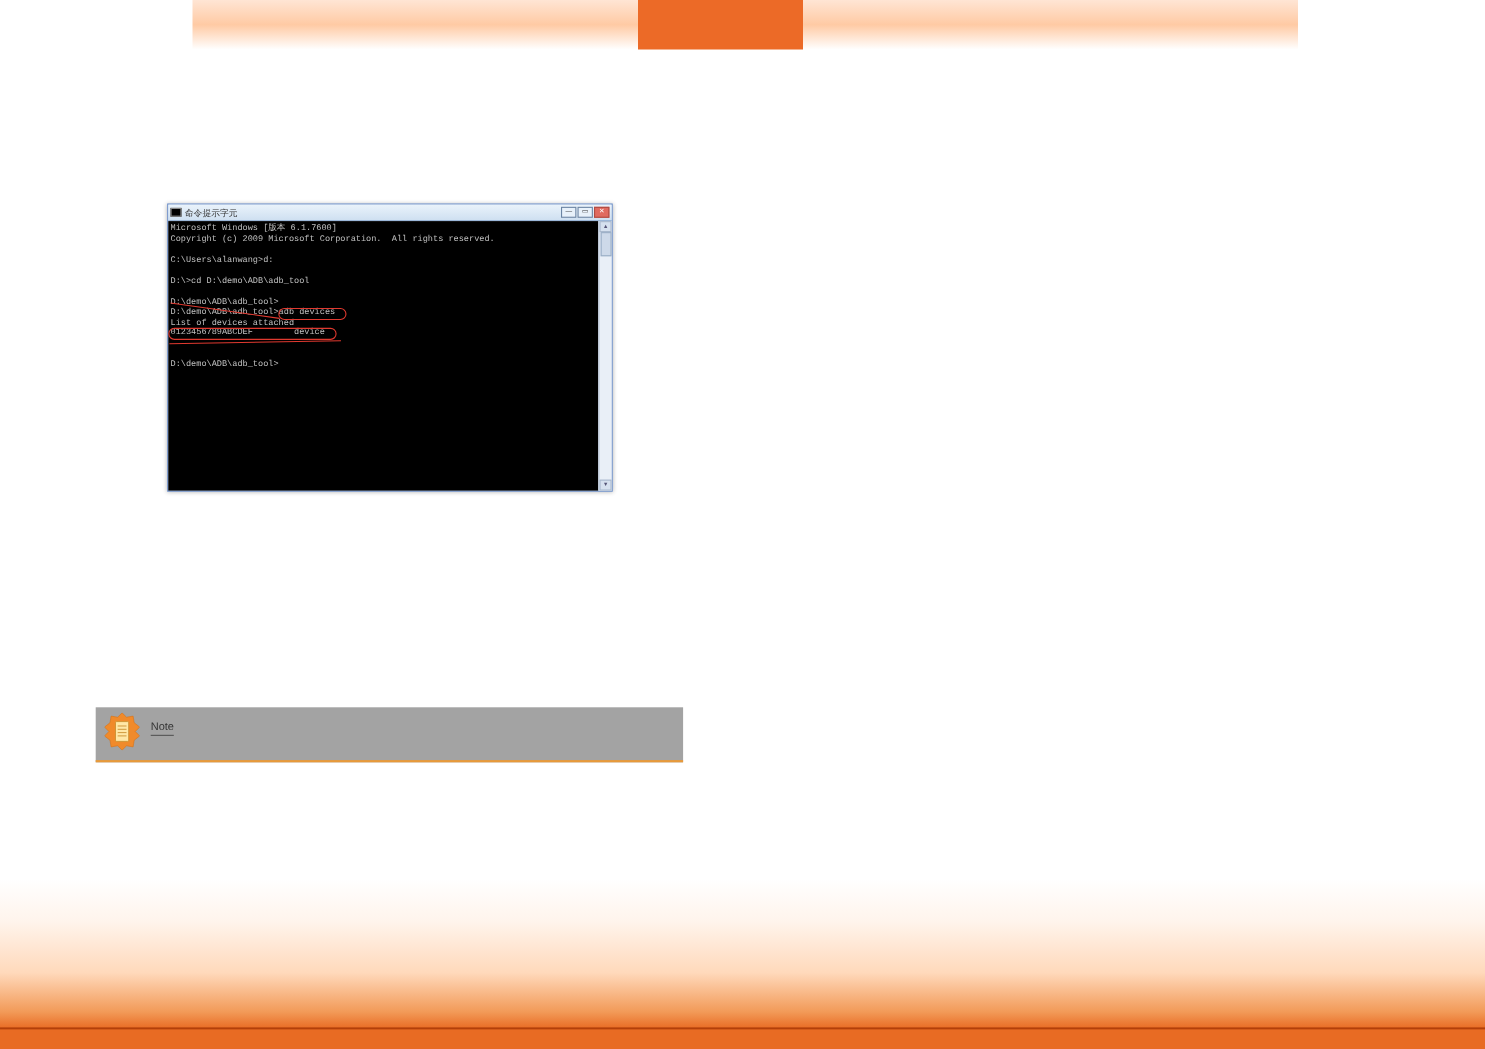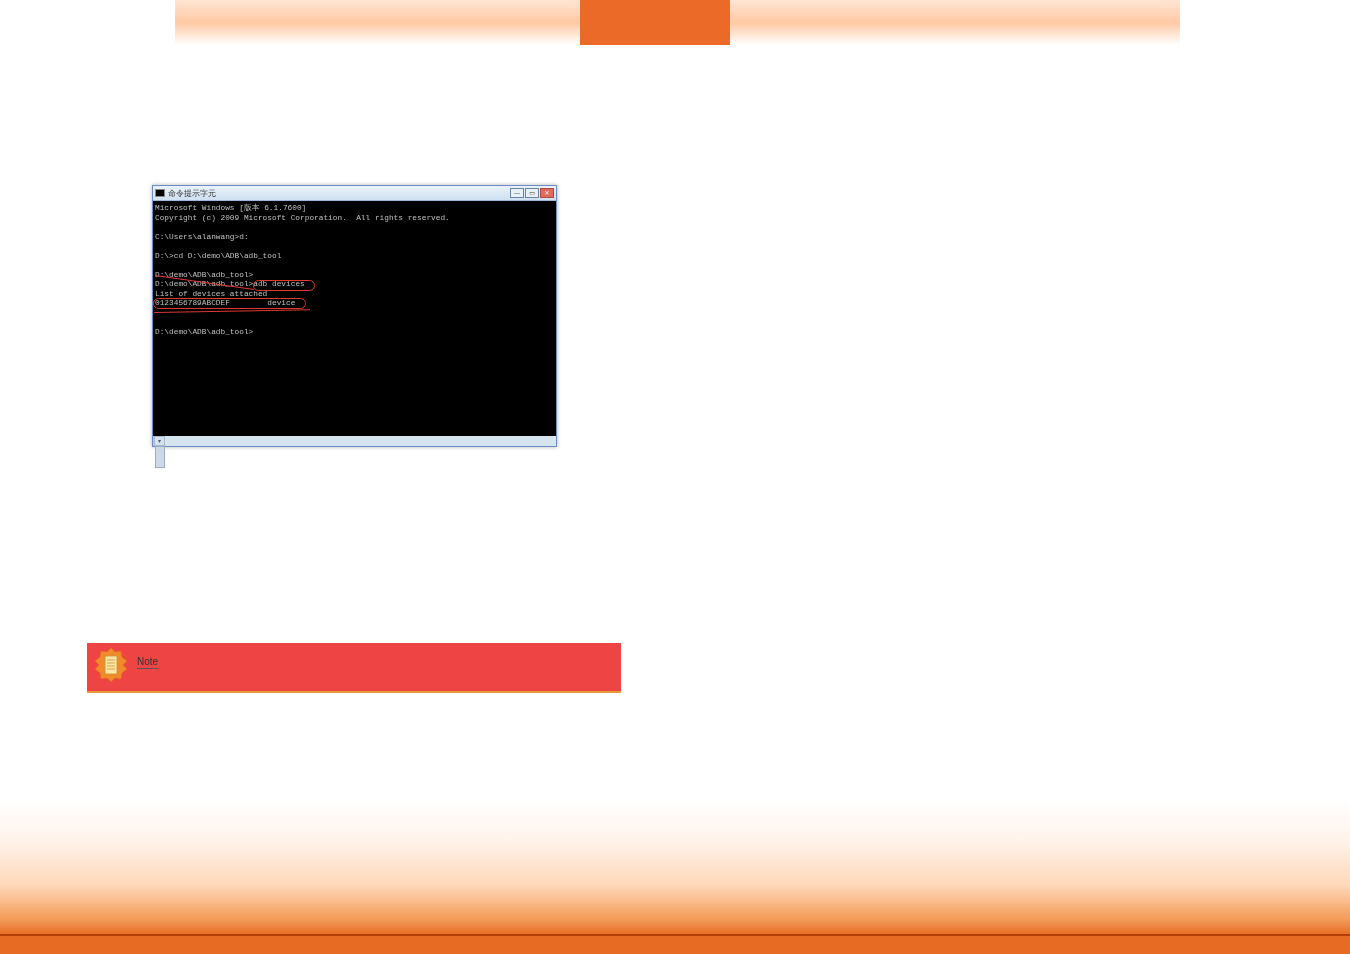--- a/index.html
+++ b/index.html
@@ -83,21 +83,20 @@
     background: #e8f1fa;
     font-size: 6px;
     text-align: center;
     line-height: 8px;
   }
   .cmd-btn.close { background: #e06a5f; border-color:#b04b42; color:#fff; }
 
   .cmd-body-wrap {
     display:flex;
     height: calc(100% - 15px);
-    flex-direction: column;
   }
   .cmd-body {
     background: #000;
     color: #c0c0c0;
     font-family: "Courier New", monospace;
     font-size: 7.8px;
     line-height: 9.5px;
     white-space: pre;
     padding: 3px 2px;
     flex: 1;
@@ -146,21 +145,21 @@
   .stroke-a { left: 2px; top: 74px; width: 100px; transform: rotate(8deg);}
   .stroke-b { left: 1px; top: 111px; width: 156px; transform: rotate(-1deg);}
 
   
   .note-box {
     position: absolute;
     left: 87px;
     top: 643px;
     width: 534px;
     height: 50px;
-    background: #ef4444;
+    background: #a3a3a3;
     border-bottom: 2px solid #e89a3a;
   }
   .note-icon {
     position: absolute;
     left: 8px;
     top: 5px;
     width: 32px;
     height: 34px;
   }
   .note-icon svg { width:100%; height:100%; }

